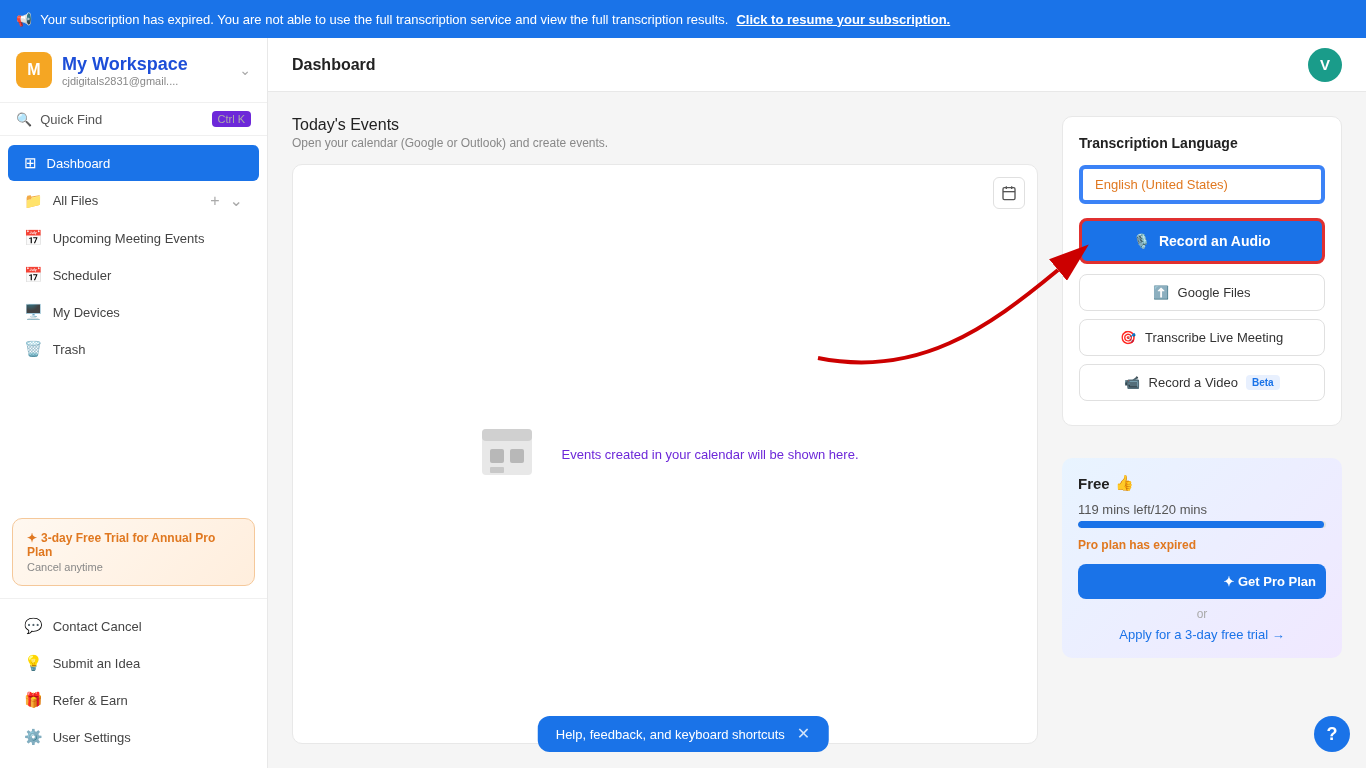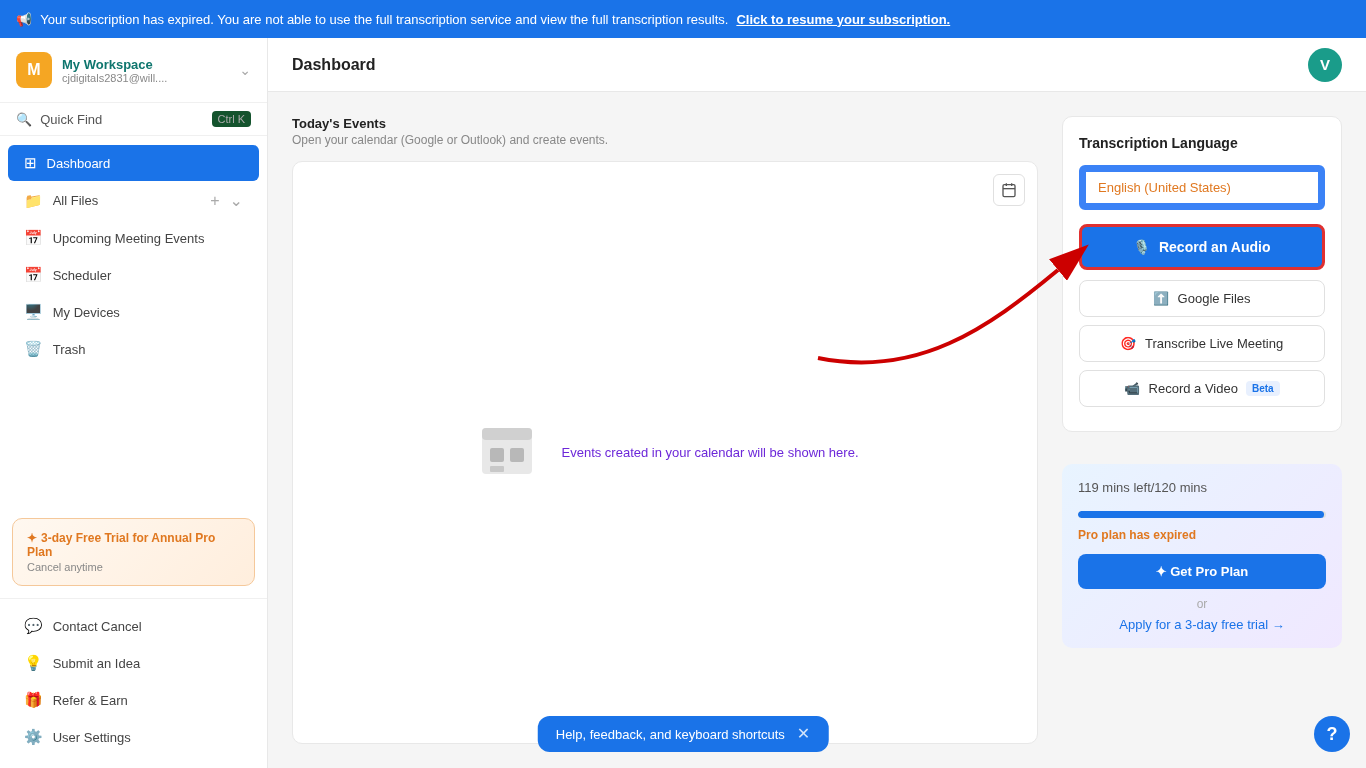--- a/index.html
+++ b/index.html
@@ -49,39 +49,39 @@
       border-radius: 8px;
       display: flex;
       align-items: center;
       justify-content: center;
       color: #fff;
       font-weight: 700;
       font-size: 16px;
       flex-shrink: 0;
     }
     .workspace-info { flex: 1; }
-    .workspace-name { font-weight: 600; font-size: 13px; color: #0f766e; }
+    .workspace-name { font-weight: 600; font-size: 18px; color: #1d4ed8; }
     .workspace-email { font-size: 11px; color: #888; }
     .workspace-chevron { color: #aaa; font-size: 14px; }
 
     .sidebar-quick-find {
       display: flex;
       align-items: center;
       padding: 8px 16px;
       gap: 8px;
       cursor: pointer;
       color: #555;
       font-size: 13px;
       border-bottom: 1px solid #f0f0f0;
     }
     .quick-find-shortcut {
       margin-left: auto;
       font-size: 11px;
       color: #aaa;
-      background: #14532d;
+      background: #6d28d9;
       padding: 2px 6px;
       border-radius: 4px;
     }
 
     .sidebar-nav { flex: 1; padding: 8px 0; }
 
     .nav-item {
       display: flex;
       align-items: center;
       padding: 9px 16px;
@@ -156,21 +156,21 @@
     
     .events-panel {
       flex: 1;
       display: flex;
       flex-direction: column;
     }
 
     .events-header {
       margin-bottom: 14px;
     }
-    .events-title { font-size: 13px; font-weight: 700; color: #222; margin-bottom: 2px; }
+    .events-title { font-size: 16px; font-weight: 400; color: #222; margin-bottom: 2px; }
     .events-subtitle { font-size: 12px; color: #888; }
 
     .events-card {
       background: #fff;
       border: 1px solid #e8e8e8;
       border-radius: 10px;
       flex: 1;
       display: flex;
       align-items: center;
       justify-content: center;
@@ -221,21 +221,21 @@
       border: 1px solid #e8e8e8;
       border-radius: 10px;
       padding: 18px 16px 16px;
       margin-bottom: 16px;
     }
     .transcription-title { font-size: 14px; font-weight: 600; color: #222; margin-bottom: 14px; }
 
     .lang-select {
       width: 100%;
       padding: 8px 12px;
-      border: 7px solid #3b82f6;
+      border: 4px solid #3b82f6;
       border-radius: 6px;
       font-size: 13px;
       color: #e07820;
       background: #fff;
       appearance: none;
       cursor: pointer;
       margin-bottom: 14px;
       outline: none;
     }
 
@@ -289,21 +289,21 @@
     }
     .free-plan-title {
       font-size: 15px;
       font-weight: 700;
       color: #222;
       margin-bottom: 10px;
       display: flex;
       align-items: center;
       gap: 6px;
     }
-    .free-plan-mins { font-size: 13px; color: #555; margin-bottom: 16px; }
+    .free-plan-mins { font-size: 13px; color: #555; margin-bottom: 4px; }
     .progress-bar-bg {
       background: #e0e0e0;
       border-radius: 4px;
       height: 7px;
       margin-bottom: 10px;
       overflow: hidden;
     }
     .progress-bar-fill {
       background: #1a73e8;
       height: 100%;
@@ -315,21 +315,21 @@
       background: #1a73e8;
       color: #fff;
       border: none;
       border-radius: 8px;
       padding: 10px;
       font-size: 13px;
       font-weight: 600;
       cursor: pointer;
       display: flex;
       align-items: center;
-      justify-content: center;
+      justify-content: flex-end;
       gap: 6px;
       margin-bottom: 8px;
     }
     .or-text { text-align: center; font-size: 12px; color: #aaa; margin-bottom: 6px; }
     .trial-link { text-align: center; font-size: 13px; color: #1a73e8; cursor: pointer; }
 
     
     .help-bar {
       position: fixed;
       bottom: 16px;
@@ -380,21 +380,21 @@
 </div>
 
 <div class="app-layout">
 
   <aside class="sidebar">
 
     <div class="sidebar-workspace">
       <div class="workspace-avatar">M</div>
       <div class="workspace-info">
         <div class="workspace-name">My Workspace</div>
-        <div class="workspace-email">cjdigitals2831@will....</div>
+        <div class="workspace-email">cjdigitals2831@gmail....</div>
       </div>
       <span class="workspace-chevron">⌄</span>
     </div>
 
     <div class="sidebar-quick-find">
       <span>🔍</span>
       <span>Quick Find</span>
       <span class="quick-find-shortcut">Ctrl K</span>
     </div>
 
@@ -522,20 +522,24 @@
           </button>
 
           <button class="btn-secondary">
             <span>📹</span>
             <span>Record a Video</span>
             <span class="beta-badge">Beta</span>
           </button>
         </div>
 
         <div class="free-plan-box">
+          <div class="free-plan-title">
+            <span>Free</span>
+            <span>👍</span>
+          </div>
           <div class="free-plan-mins">119 mins left/120 mins</div>
           <div class="progress-bar-bg">
             <div class="progress-bar-fill" style="width: 99%"></div>
           </div>
           <div class="pro-expired">Pro plan has expired</div>
           <button class="btn-get-pro">
             <span>✦ Get Pro Plan</span>
           </button>
           <div class="or-text">or</div>
           <div class="trial-link">Apply for a 3-day free trial →</div>

